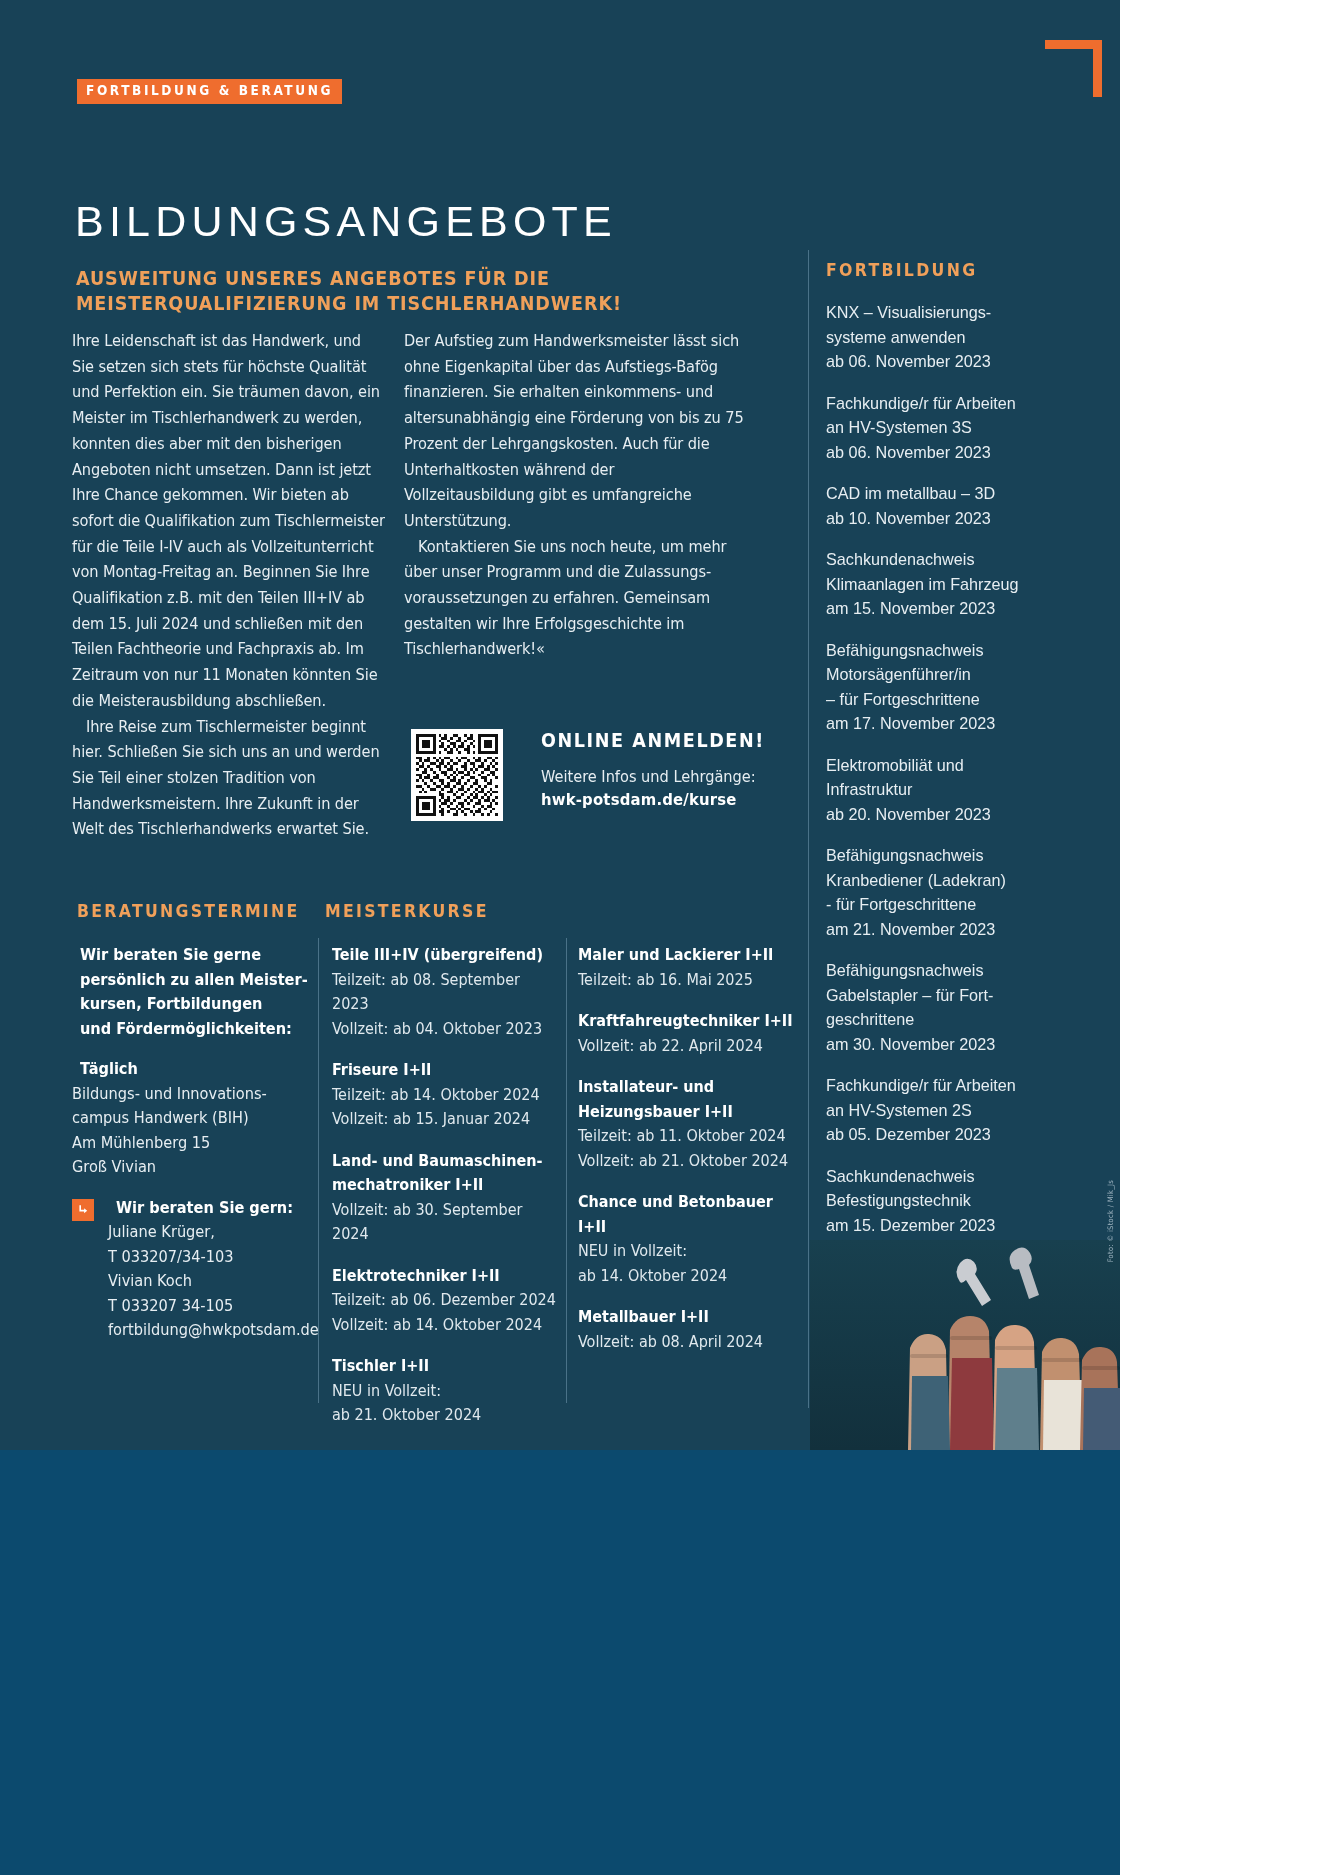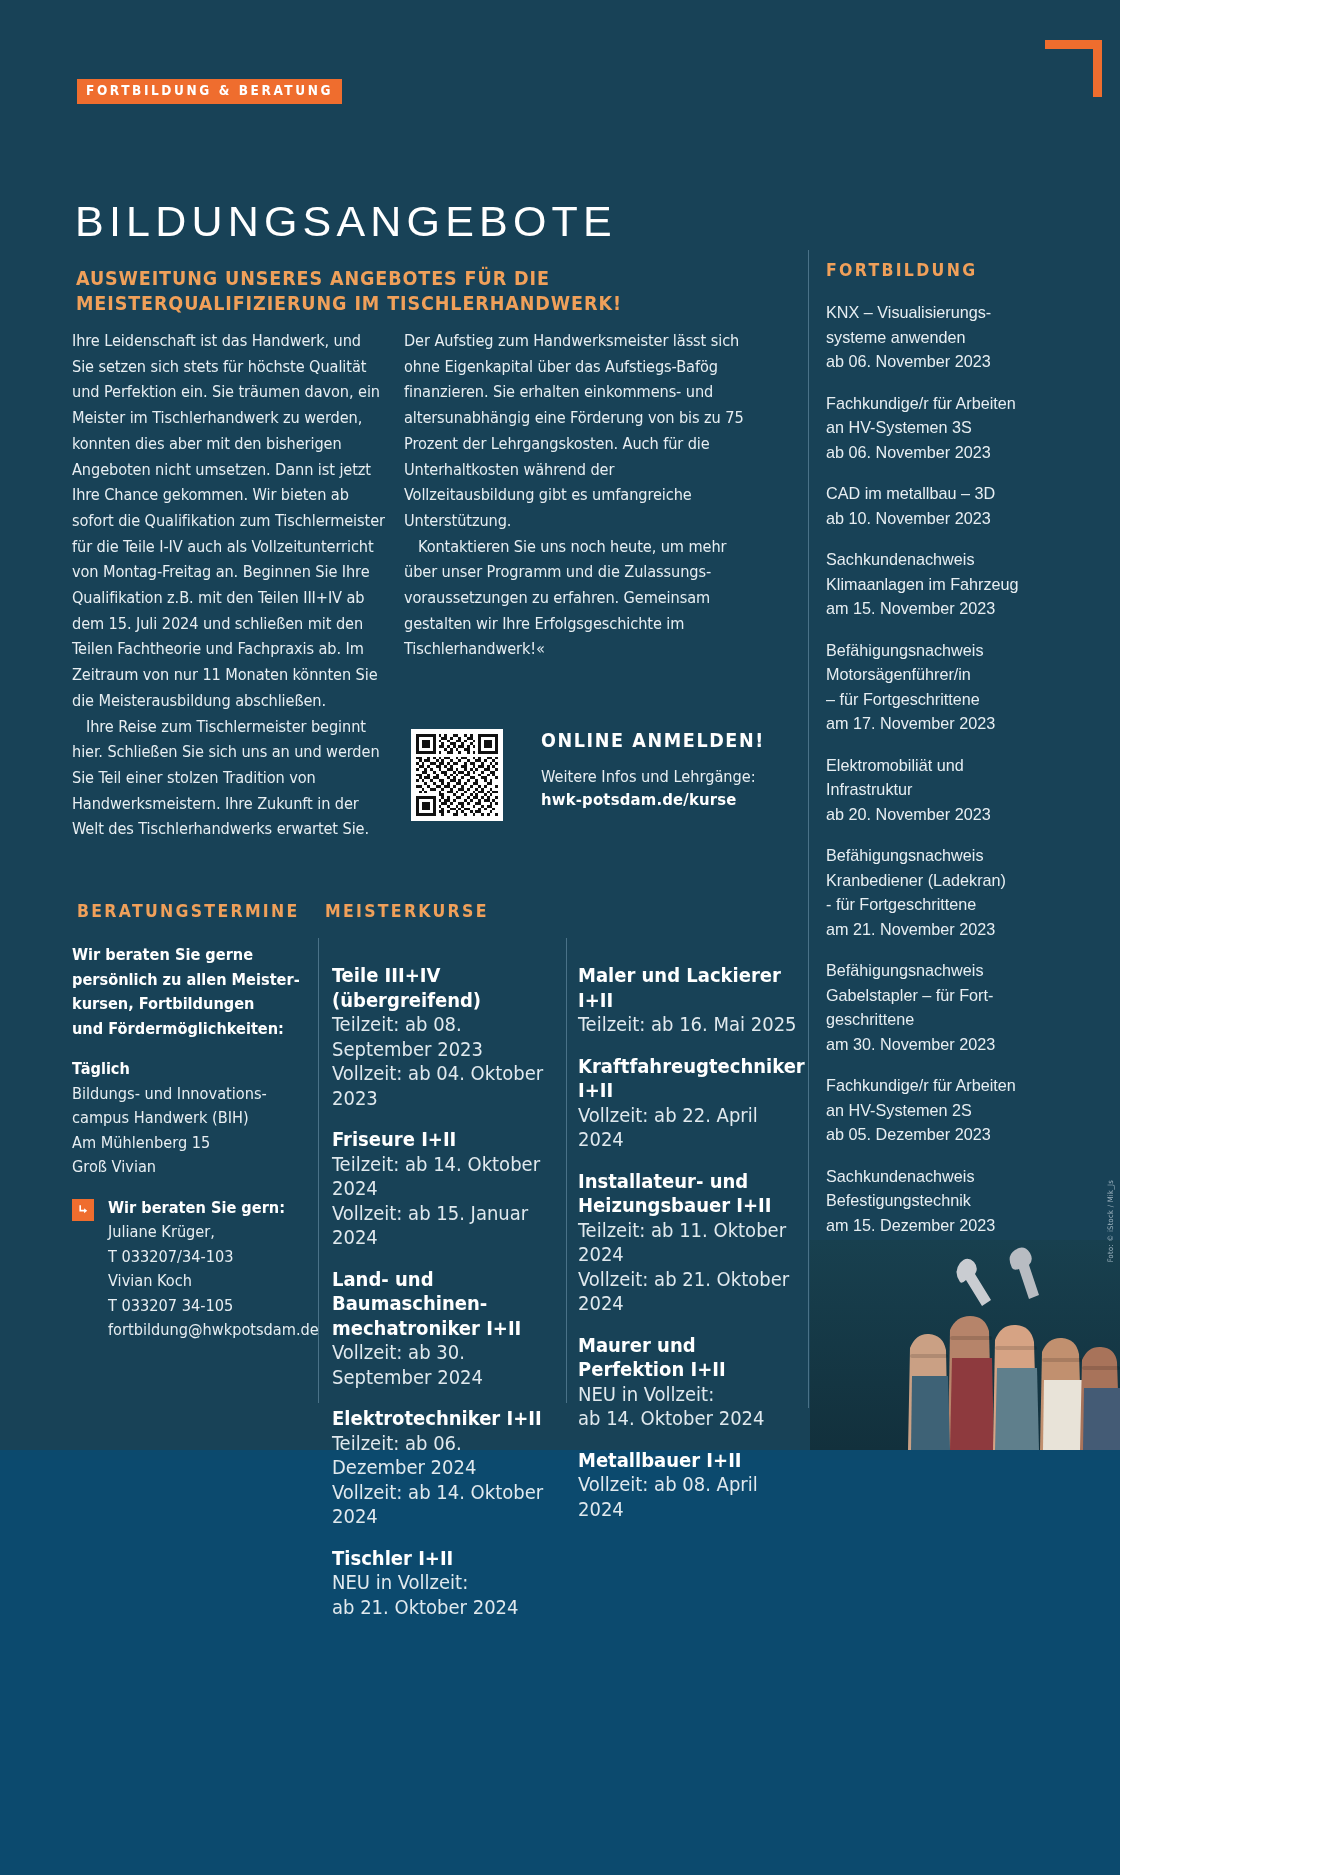--- a/index.html
+++ b/index.html
@@ -152,21 +152,21 @@
   #rule-3{left:808px;top:250px;height:1158px;}
 
   
   .col-text{
     position:absolute;
     color:#e7eef2;
     font-family:"DejaVu Sans Condensed","Liberation Sans", sans-serif;
     font-size:16.2px;
     line-height:24.5px;
   }
-  .col-text .b{font-weight:700;color:#ffffff;}
+  .col-text .b{font-weight:700;color:#ffffff;margin-left:8px;}
   #col-contact{left:72px;top:943px;width:240px;}
   .gap{height:16px;}
 
   .advisor-row{
     position:relative;
     padding-left:36px;
     margin-top:16px;
   }
   .arrow-badge{
     position:absolute;
@@ -175,23 +175,22 @@
     background:#ef6d2e;
     display:flex;align-items:center;justify-content:center;
   }
   .arrow-badge svg{display:block;}
 
   
   .course-col{
     position:absolute;
     color:#e7eef2;
     font-family:"DejaVu Sans Condensed","Liberation Sans", sans-serif;
-    font-size:20px;
+    font-size:16px;
     line-height:24.5px;
-    margin-top:20px;
   }
   #col-courses-1{left:332px;top:943px;width:228px;}
   #col-courses-2{left:578px;top:943px;width:222px;}
   .course-item{margin-bottom:17px;}
   .course-item:last-child{margin-bottom:0;}
   .course-title{font-weight:700;color:#ffffff;}
   .course-line{color:#e0e9ee;}
 
   
   #col-fortbildung{
@@ -581,21 +580,21 @@
         <div class="course-title">Kraftfahreugtechniker I+II</div>
         <div class="course-line">Vollzeit: ab 22. April 2024</div>
       </div>
       <div class="course-item">
         <div class="course-title">Installateur- und</div>
         <div class="course-title">Heizungsbauer I+II</div>
         <div class="course-line">Teilzeit: ab 11. Oktober 2024</div>
         <div class="course-line">Vollzeit: ab 21. Oktober 2024</div>
       </div>
       <div class="course-item">
-        <div class="course-title">Maurer und Perfektion I+II</div>
+        <div class="course-title">Chance und Betonbauer I+II</div>
         <div class="course-line">NEU in Vollzeit:</div>
         <div class="course-line">ab 14. Oktober 2024</div>
       </div>
       <div class="course-item">
         <div class="course-title">Metallbauer I+II</div>
         <div class="course-line">Vollzeit: ab 08. April 2024</div>
       </div>
     </div>
   <div id="col-fortbildung">
       <div class="fb-item">

